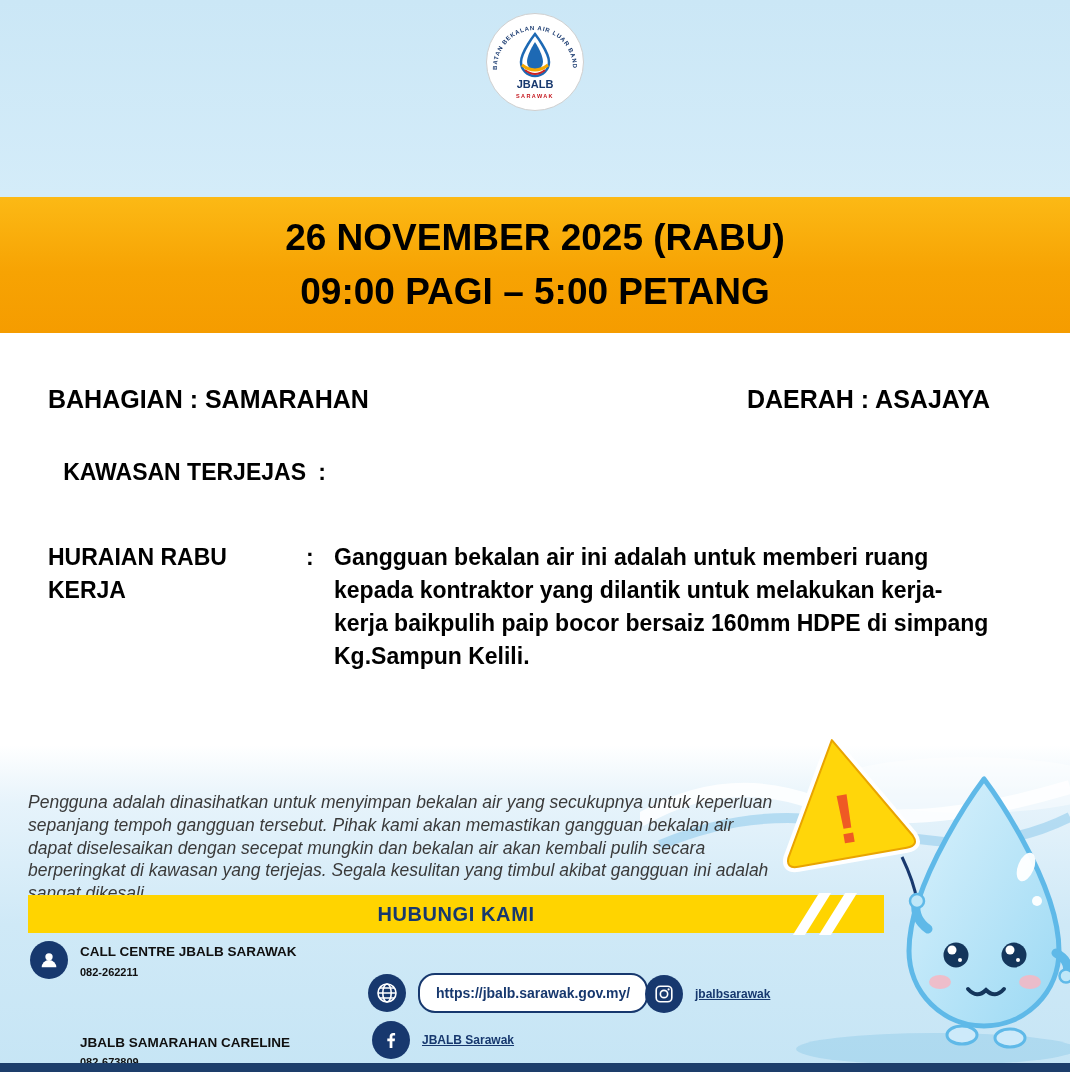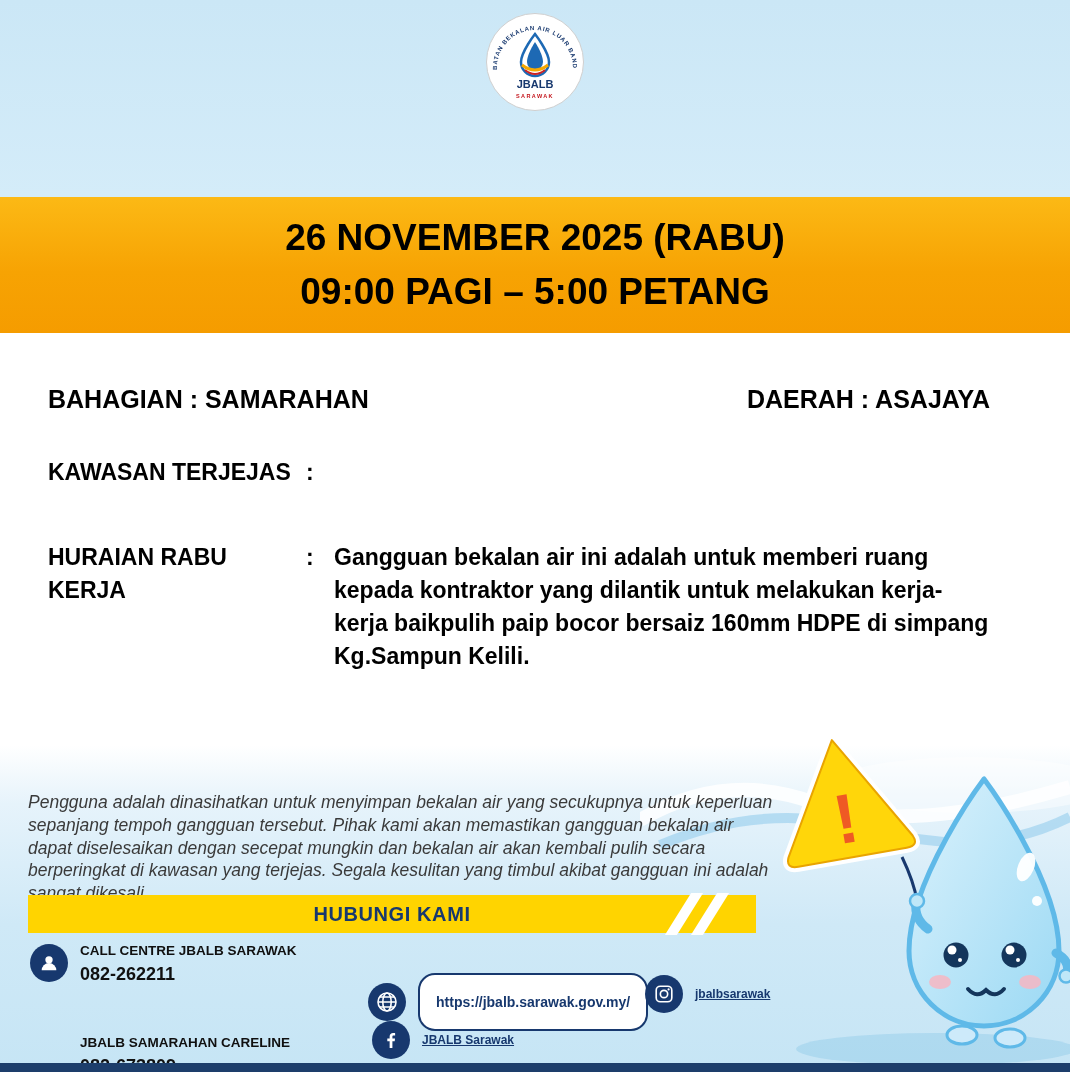--- a/index.html
+++ b/index.html
@@ -16,50 +16,50 @@
   
   .orange{position:absolute;top:197px;left:0;right:0;height:136px;
           background:linear-gradient(180deg,#fcb915 0%,#f7a303 55%,#f59c00 100%);
           display:flex;flex-direction:column;align-items:center;justify-content:center;gap:12px;}
   .orange .big{font-size:37px;font-weight:bold;color:#000;}
 
   
   .details{position:absolute;top:367px;left:0;right:0;padding:18px 80px 0 48px;}
   .row-bd{display:flex;justify-content:space-between;font-size:25px;font-weight:bold;}
   .info-row{display:flex;font-size:23px;font-weight:bold;line-height:1.43;}
-  .info-row.kawasan{margin-top:42px;}
+  .info-row.kawasan{margin-top:42px;text-align:right;}
   .info-row.huraian{margin-top:52px;}
   .info-label{flex:0 0 258px;}
   .info-colon{flex:0 0 20px;}
   .info-text{flex:1;padding-left:8px;}
 
   
   .footer{position:absolute;top:745px;left:0;right:0;bottom:0;
           background:linear-gradient(180deg,#ffffff 0%,#e6f3fb 18%,#cfe9f7 55%,#c6e5f5 100%);}
   .waves{position:absolute;top:0;right:0;width:430px;height:130px;pointer-events:none;}
   .advisory{position:absolute;left:28px;top:46px;width:745px;
             font-style:italic;font-size:17.5px;line-height:1.3;color:#3a3a3a;}
-  .banner{position:absolute;left:28px;top:150px;width:728px;height:38px;background:#ffd400;
+  .banner{position:absolute;left:28px;top:150px;width:856px;height:38px;background:#ffd400;
           display:flex;align-items:center;justify-content:center;
           font-size:20px;font-weight:bold;color:#17386e;letter-spacing:.6px;}
   .banner .stripe{position:absolute;top:-2px;bottom:-2px;width:12px;background:#ffffff;
                   transform:skewX(-32deg);}
   .stripe.s1{right:40px;} .stripe.s2{right:66px;}
 
   .contact{position:absolute;display:flex;align-items:center;gap:12px;}
   .icon-circle{width:38px;height:38px;border-radius:50%;background:#17386e;
                display:flex;align-items:center;justify-content:center;flex:0 0 38px;}
   .c-call{left:30px;top:196px;}
   .c-careline{left:80px;top:288px;}
   .c-web{left:368px;top:228px;}
   .c-fb{left:372px;top:276px;}
   .c-ig{left:645px;top:230px;}
   .contact-label{font-size:13.5px;font-weight:bold;color:#101010;line-height:1.5;}
-  .contact-num{font-size:18px;font-weight:bold;color:#101010;margin-top:3px;}
-  .pill{border:2px solid #17386e;border-radius:17px;background:#fff;padding:19px 16px;
+  .contact-num{font-size:11px;font-weight:bold;color:#101010;margin-top:3px;}
+  .pill{border:2px solid #17386e;border-radius:17px;background:#fff;padding:10px 16px;
         font-size:14px;font-weight:bold;color:#17386e;white-space:nowrap;}
   .social-handle{font-size:12px;font-weight:bold;color:#17386e;text-decoration:underline;}
 
   .mascot{position:absolute;right:-6px;top:-28px;width:320px;height:355px;}
   .bottom-strip{position:absolute;left:0;right:0;bottom:0;height:9px;background:#1d3e6b;}
 </style>
 </head>
 <body>
 
 <div class="poster">

